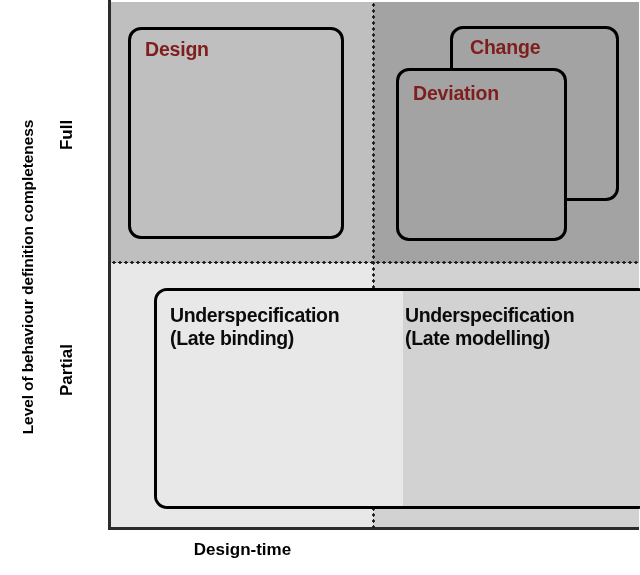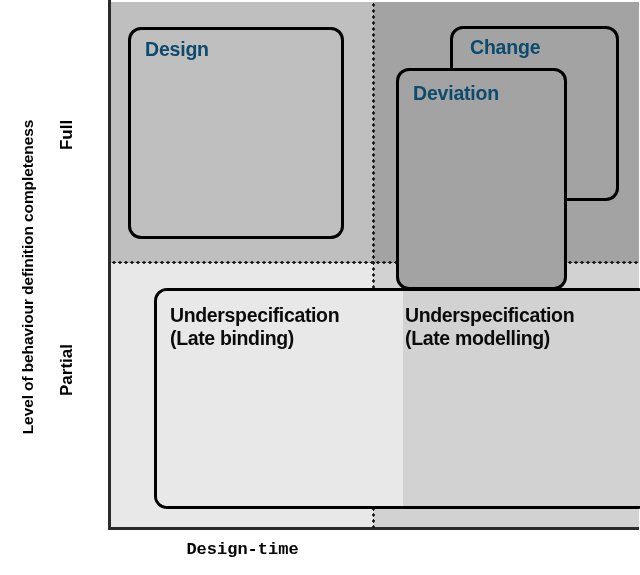--- a/index.html
+++ b/index.html
@@ -120,21 +120,21 @@
     border: 3.5px solid #000000;
     border-radius: 13px;
     box-sizing: border-box;
   }
   .node-label {
     position: absolute;
     left: 14px;
     top: 8px;
     font-size: 19.5px;
     font-weight: bold;
-    color: #0c4a6e;
+    color: #7f1d1d;
     line-height: 1.16;
     white-space: pre;
     letter-spacing: -0.2px;
   }
 
   .node-design {
     left: 128px; top: 27px;
     width: 216px; height: 212px;
     background: #bfbfbf;
     z-index: 8;
@@ -142,21 +142,21 @@
   .node-change {
     left: 450px; top: 26px;
     width: 169px; height: 175px;
     background: #a3a3a3;
     z-index: 8;
   }
   .node-change .node-label { left: 17px; top: 7px; }
 
   .node-deviation {
     left: 396px; top: 68px;
-    width: 171px; height: 222px;
+    width: 171px; height: 173px;
     background: #a3a3a3;
     z-index: 9;
     text-align: center;
   }
   .node-deviation .node-label { left: 14px; top: 11px; }
 
   .node-under {
     left: 126px; top: 288px;
     width: 497px; height: 221px;
     background: transparent;
@@ -191,21 +191,20 @@
 
   
   .x-tick {
     position: absolute;
     top: 540px;
     font-size: 17px;
     font-weight: bold;
     color: #000;
     text-align: center;
     white-space: nowrap;
-    font-family: Liberation Mono, monospace;
   }
   .x-tick-design { left: 111px; width: 263px; }
   .x-tick-run    { left: 374px; width: 265px; }
 </style>
 </head>
 <body>
 
 <div id="figure">
 
   <div class="y-axis-title">Level of behaviour definition completeness</div>

